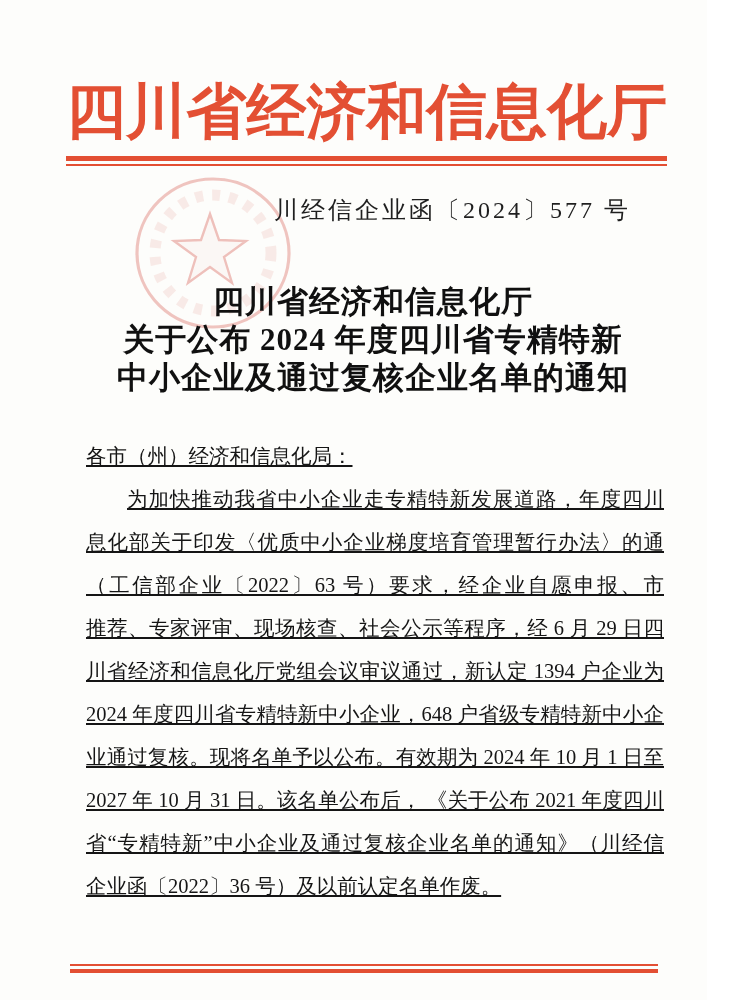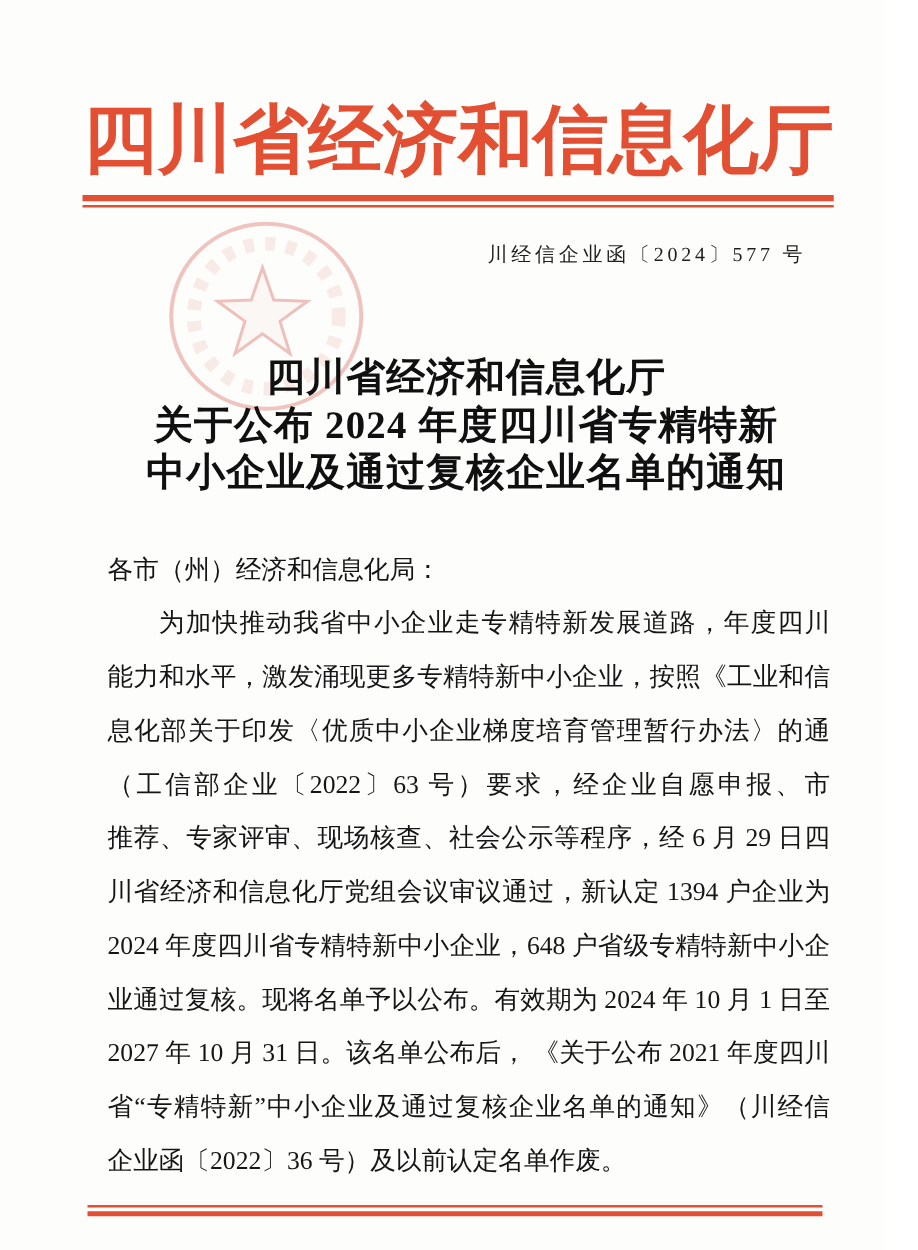--- a/index.html
+++ b/index.html
@@ -46,22 +46,22 @@
     left: 66px;
     width: 601px;
     height: 2px;
     background: #e34f33;
   }
 
   
   .doc-number {
     position: absolute;
     top: 194px;
-    right: 62px;
-    font-size: 16px;
+    right: 76px;
+    font-size: 24px;
     letter-spacing: 3px;
     color: #1f1f1f;
     white-space: nowrap;
   }
 
   
   .seal {
     position: absolute;
     top: 174px;
     left: 132px;
@@ -87,20 +87,21 @@
 
   
   .doc-body {
     position: absolute;
     top: 435px;
     left: 86px;
     width: 578px;
     font-size: 20.5px;
     line-height: 43px;
     color: #151515;
+    text-decoration: underline;
   }
   .body-line {
     text-align: justify;
     text-align-last: justify;
     height: 43px;
     overflow: hidden;
   }
   .body-line.salutation {
     text-align-last: left;
   }
@@ -150,21 +151,20 @@
 
   <div class="doc-title">
     <div>四川省经济和信息化厅</div>
     <div>关于公布 2024 年度四川省专精特新</div>
     <div>中小企业及通过复核企业名单的通知</div>
   </div>
 
   <div class="doc-body">
     <div class="body-line salutation">各市（州）经济和信息化局：</div>
     <div class="body-line indent">为加快推动我省中小企业走专精特新发展道路，年度四川</div>
-    <div class="body-line">能力和水平，激发涌现更多专精特新中小企业，按照《工业和信</div>
     <div class="body-line">息化部关于印发〈优质中小企业梯度培育管理暂行办法〉的通知》</div>
     <div class="body-line">（工信部企业〔2022〕63 号）要求，经企业自愿申报、市（州）</div>
     <div class="body-line">推荐、专家评审、现场核查、社会公示等程序，经 6 月 29 日四</div>
     <div class="body-line">川省经济和信息化厅党组会议审议通过，新认定 1394 户企业为</div>
     <div class="body-line">2024 年度四川省专精特新中小企业，648 户省级专精特新中小企</div>
     <div class="body-line">业通过复核。现将名单予以公布。有效期为 2024 年 10 月 1 日至</div>
     <div class="body-line">2027 年 10 月 31 日。该名单公布后， 《关于公布 2021 年度四川</div>
     <div class="body-line">省“专精特新”中小企业及通过复核企业名单的通知》（川经信</div>
     <div class="body-line para-last">企业函〔2022〕36 号）及以前认定名单作废。</div>
   </div>

